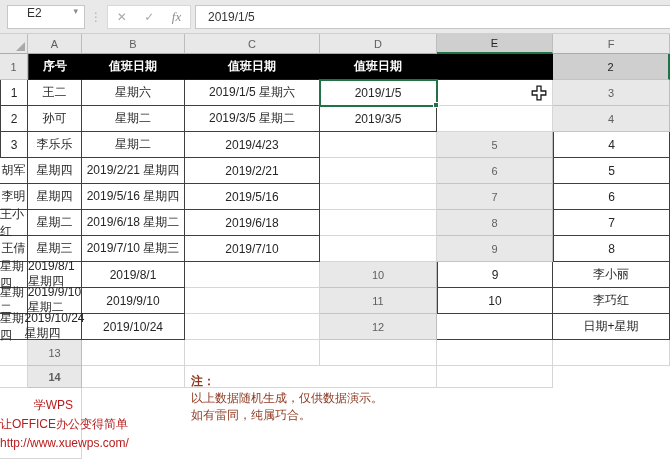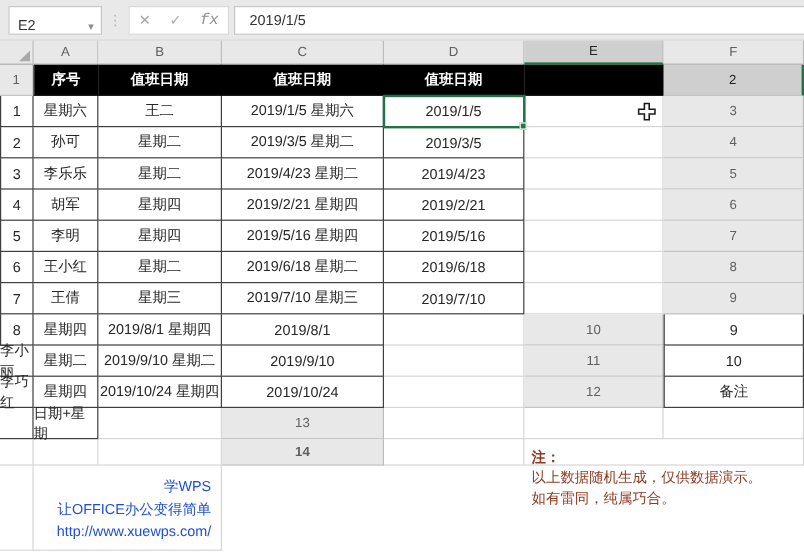--- a/index.html
+++ b/index.html
@@ -2,27 +2,27 @@
 <html style="--accent-green: #217346; --table-header-fill: #000000; --table-border: #3f3f3f; --grid-line: #d6d6d6; --note-text: #8e3a22;"><head>
 <meta charset="utf-8">
 <style>
   * { box-sizing: border-box; margin: 0; padding: 0; }
   html, body { width: 670px; height: 461px; overflow: hidden; }
   body { background: #fff; font-family: "Liberation Sans", "DejaVu Sans", sans-serif; }
 
   
   .fbar { height: 34px; background: #e9e9e9; display: flex; align-items: center; border-bottom: 1px solid #cfcfcf; }
   .namebox { width: 78px; height: 24px; margin-left: 7px; background: #fff; border: 1px solid #c6c6c6;
-             display: flex; align-items: flex-end; padding-left: 7px; font-size: 12px; color: #333; }
+             display: flex; align-items: flex-start; padding-left: 19px; font-size: 12px; color: #333; }
   .namebox .dd { margin-left: auto; padding: 0 6px; color: #8a8a8a; font-size: 9px; }
   .grip { color: #b3b3b3; font-size: 12px; margin: 0 5px; }
   .fxpanel { width: 84px; height: 24px; background: #fff; border: 1px solid #d8d8d8;
              display: flex; align-items: center; justify-content: space-around; }
   .fb-btn { color: #a8a8a8; font-size: 12px; line-height: 1; cursor: default; }
-  .fb-btn.fx { font-family: Liberation Mono, monospace; font-style: italic; color: #8f8f8f; font-size: 13px; }
+  .fb-btn.fx { font-family: Liberation Serif, serif; font-style: italic; color: #8f8f8f; font-size: 13px; }
   .finput { flex: 1; height: 24px; margin-left: 4px; background: #fff; border: 1px solid #c6c6c6; border-right: none;
             display: flex; align-items: center; padding-left: 12px; font-size: 12px; color: #333; }
 
   
   .sheet { position: relative; width: 670px; display: grid;
            grid-template-columns: 28px 54px 103px 135px 117px 116px 117px;
            grid-template-rows: 20px repeat(12, 26px) 22px 71px;
            background: #fff; font-size: 12px; color: #262626; }
 
   .corner, .ch, .rh { background: #e8e8e8; color: #5f5f5f; font-size: 11px;
@@ -49,21 +49,21 @@
             position: relative; z-index: 2; }
   .handle { position: absolute; right: -3px; bottom: -3px; width: 6px; height: 6px;
             background: var(--accent-green, #217346); border: 1px solid #fff; z-index: 3; }
 
   .nb { display: block; border-right: none; }
   .notes { width: 240px; padding-top: 7px; padding-left: 6px; text-align: left; white-space: nowrap;
            color: var(--note-text, #8e3a22); font-size: 12px; line-height: 17px; position: relative; z-index: 1; }
   .ntitle { font-weight: bold; }
 
   .fc { display: block; text-align: right; padding: 8px 8px 0 0; white-space: nowrap;
-        font-size: 12px; line-height: 19px; color: #1d4ed8; }
+        font-size: 12px; line-height: 19px; color: #b91c1c; }
   .span2 { grid-column: span 2; }
 
   .cursor-icon { position: absolute; left: 531px; top: 51px; z-index: 5; }
 </style>
 </head>
 <body>
 
 <div class="fbar">
   <div class="namebox">
     <span>E2</span>
@@ -92,42 +92,41 @@
 
   <div class="rh">1</div>
   <div class="c th tl">序号</div>
   <div class="c th">值班日期</div>
   <div class="c th">值班日期</div>
   <div class="c th">值班日期</div>
   <div class="c th"></div>
 
   <div class="rh sel">2</div>
   <div class="c t tl">1</div>
+  <div class="c t">王二</div>
   <div class="c t">星期六</div>
-  <div class="c t">王二</div>
   <div class="c t">2019/1/5 星期六</div>
   <div class="c t active">
     <span>2019/1/5</span>
     <span class="handle"></span>
   </div>
   <div class="c"></div>
 
   <div class="rh">3</div>
   <div class="c t tl">2</div>
   <div class="c t">孙可</div>
   <div class="c t">星期二</div>
   <div class="c t">2019/3/5 星期二</div>
   <div class="c t">2019/3/5</div>
   <div class="c"></div>
 
   <div class="rh">4</div>
   <div class="c t tl">3</div>
   <div class="c t">李乐乐</div>
   <div class="c t">星期二</div>
-  <div class="c t">2019/4/23 星期二</div>
   <div class="c t">2019/4/23</div>
   <div class="c"></div>
 
   <div class="rh">5</div>
   <div class="c t tl">4</div>
   <div class="c t">胡军</div>
   <div class="c t">星期四</div>
   <div class="c t">2019/2/21 星期四</div>
   <div class="c t">2019/2/21</div>
   <div class="c"></div>
@@ -173,21 +172,20 @@
 
   <div class="rh">11</div>
   <div class="c t tl">10</div>
   <div class="c t">李巧红</div>
   <div class="c t">星期四</div>
   <div class="c t">2019/10/24 星期四</div>
   <div class="c t">2019/10/24</div>
   <div class="c"></div>
 
   <div class="rh">12</div>
-  <div class="c t tl">备注</div>
   <div class="c t"></div>
   <div class="c t">日期+星期</div>
   <div class="c"></div>
 
   <div class="rh">13</div>
   <div class="c"></div>
   <div class="c"></div>
   <div class="c"></div>
   <div class="c"></div>
   <div class="c"></div>

